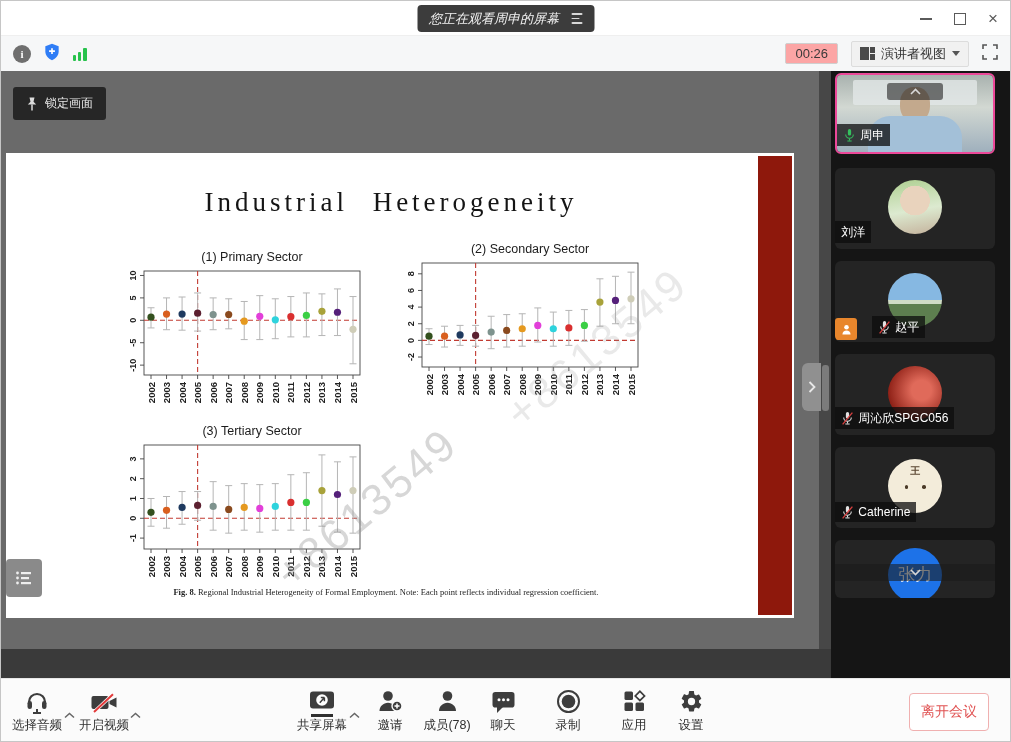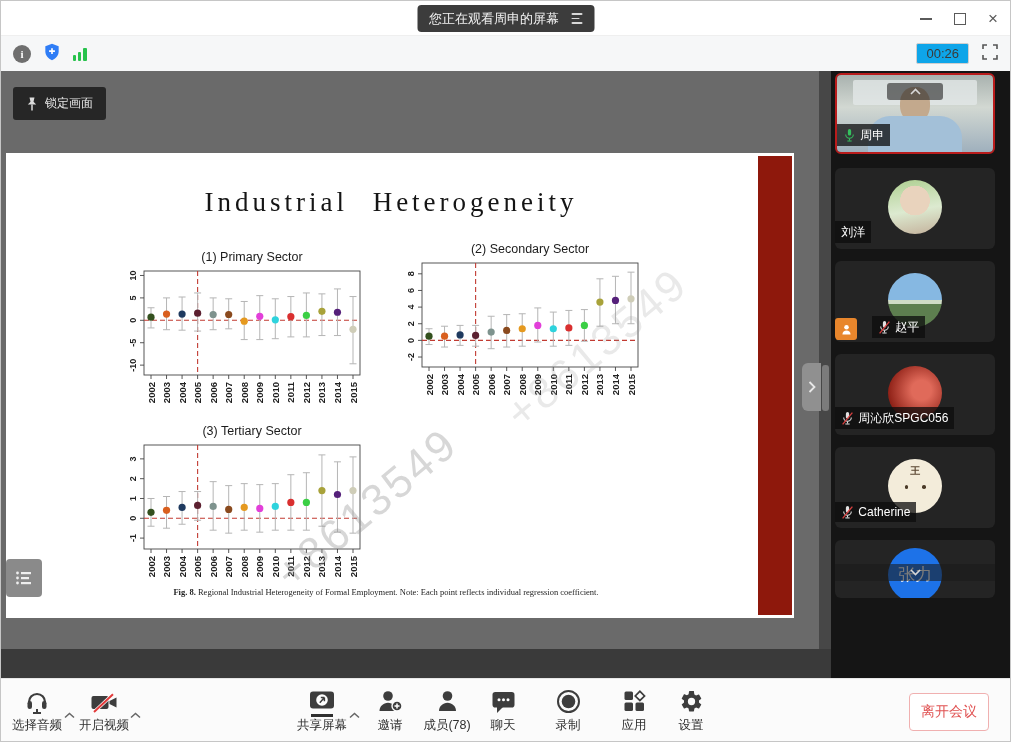--- a/index.html
+++ b/index.html
@@ -1,37 +1,37 @@
 <!DOCTYPE html>
 <html><head>
 <meta charset="utf-8">
 <style>
   html,body{margin:0;padding:0;background:#2a2a2a;}
   .window{width:1011px;height:742px;position:relative;background:#fff;overflow:hidden;
     font-family:"Liberation Sans",sans-serif;border:1px solid #c6c6c6;box-sizing:border-box;}
   
   .titlebar{height:35px;background:#ffffff;position:relative;border-bottom:1px solid #efefef;box-sizing:border-box;}
   .title-pill{position:absolute;left:50%;top:4px;transform:translateX(-50%);background:#3c3c3c;color:#f2f2f2;
-    font-size:13px;height:27px;padding:0 12px;border-radius:4px;display:flex;align-items:center;gap:12px;white-space:nowrap;}
+    font-size:13px;height:27px;padding:0 12px;border-radius:4px;display:flex;align-items:center;gap:12px;white-space:nowrap;font-style:italic;}
   .menu-lines{display:flex;flex-direction:column;gap:2.5px;}
   .menu-lines span{display:block;height:1.7px;background:#d8d8d8;border-radius:1px;}
   .ml-1{width:11px;}.ml-2{width:8px;}.ml-3{width:11px;}
   .win-controls{position:absolute;right:12px;top:0;height:35px;display:flex;align-items:center;gap:22px;}
   .wc-min{width:12px;height:2px;background:#5a5a5a;}
   .wc-max{width:10px;height:10px;border:1.6px solid #5a5a5a;}
   .wc-close{font-size:17px;color:#5a5a5a;line-height:1;font-weight:400;}
   
   .statusbar{height:35px;background:#f6f7f8;display:flex;align-items:center;padding:0 12px;box-sizing:border-box;}
   .sb-left{display:flex;align-items:center;gap:11px;}
   .info-badge{width:18px;height:18px;border-radius:50%;background:#6f6f6f;color:#fff;font-size:11px;font-weight:700;
     display:flex;align-items:center;justify-content:center;font-family:"Liberation Serif",serif;}
   .signal-bars{display:flex;align-items:flex-end;gap:2px;height:14px;}
   .signal-bars i{display:block;width:3.2px;background:#27c24c;border-radius:1px;}
   .sb-right{margin-left:auto;display:flex;align-items:center;gap:13px;}
-  .timer-box{border:1px solid #cfcfcf;background:#0ea5e9;border-radius:2px;padding:2px 9px;font-size:13px;color:#3a3a3a;}
+  .timer-box{border:1px solid #cfcfcf;background:#fca5a5;border-radius:2px;padding:2px 9px;font-size:13px;color:#3a3a3a;}
   .view-btn{display:flex;align-items:center;gap:6px;border:1px solid #dcdcdc;background:#f1f1f1;border-radius:2px;
     padding:3px 8px;font-size:13px;color:#333;}
   .caret-down{width:0;height:0;border-left:4px solid transparent;border-right:4px solid transparent;border-top:5px solid #555;}
   
   .main{display:flex;height:607px;}
   .content{width:832px;position:relative;background:#6a6a6a;}
   .lock-btn{position:absolute;left:12px;top:16px;background:rgba(33,33,33,.93);color:#e8e8e8;font-size:12px;
     padding:8px 13px;border-radius:3px;display:flex;align-items:center;gap:7px;z-index:5;justify-content:center;}
   .slide{position:absolute;left:5px;top:82px;width:788px;height:465px;background:#fff;overflow:hidden;}
   .slide-title{position:absolute;top:34px;left:20px;width:730px;text-align:center;
@@ -52,21 +52,21 @@
   .side-scroll-strip{position:absolute;right:0;top:0;width:12px;height:100%;background:#474747;}
   .scroll-thumb{position:absolute;right:2px;top:294px;width:7px;height:46px;background:#7b7b7b;border-radius:3px;}
   .collapse-tab{position:absolute;right:10px;top:292px;width:19px;height:48px;background:#909090;
     border-radius:6px 0 0 6px;display:flex;align-items:center;justify-content:center;z-index:4;}
   .collapse-tab svg{display:block;}
   .list-fab{position:absolute;left:5px;top:488px;width:36px;height:38px;background:rgba(128,128,128,.92);
     border-radius:4px;display:flex;align-items:center;justify-content:center;}
   
   .sidebar{width:179px;background:#151515;position:relative;padding-top:2px;box-sizing:border-box;}
   .tile{position:relative;width:160px;margin:0 0 12px 4px;background:#242424;border-radius:6px;overflow:hidden;}
-  .tile-video{height:81px;border:2px solid #b91c1c;box-sizing:border-box;margin-bottom:14px;}
+  .tile-video{height:81px;border:2px solid #ec4899;box-sizing:border-box;margin-bottom:14px;}
   .tile-std{height:81px;}
   .tile-cut{height:58px;margin-bottom:0;}
   .video-ph{position:absolute;inset:0;background:linear-gradient(180deg,#a9b2af 0%,#d2d8d2 42%,#9fb0bd 100%);}
   .vp-board{position:absolute;left:16px;top:5px;width:124px;height:25px;background:#e2e7e7;border-radius:2px;opacity:.8;}
   .vp-head{position:absolute;left:50%;top:12px;transform:translateX(-50%);width:30px;height:35px;border-radius:45%;background:#c3a98d;}
   .vp-body{position:absolute;left:50%;bottom:-8px;transform:translateX(-50%);width:94px;height:44px;border-radius:22px 22px 0 0;background:#a3c0d8;}
   .avatar{position:absolute;left:50%;top:12px;transform:translateX(-50%);width:54px;height:54px;border-radius:50%;overflow:hidden;}
   .av-baby{background:radial-gradient(circle at 50% 38%,#e9d3bd 0 34%,rgba(0,0,0,0) 35%),linear-gradient(170deg,#aecf90 0%,#dcead0 55%,#c4b19b 100%);}
   .av-landscape{background:linear-gradient(180deg,#86b8e2 0 50%,#cfdcc6 50% 58%,#5d7f4f 58% 100%);}
   .av-red{background:radial-gradient(circle at 62% 45%,#e06a5a 0 22%,#8e2016 75%);}
@@ -126,20 +126,29 @@
           </svg>
       </span>
       <span class="signal-bars">
         <i style="height:6px"></i>
           <i style="height:9px"></i>
           <i style="height:13px"></i>
       </span>
     </div>
     <div class="sb-right">
       <span class="timer-box">00:26</span>
+      <span class="view-btn">
+        <svg width="15" height="13" viewBox="0 0 15 13">
+            <rect x="0" y="0" width="9" height="13" fill="#4a4a4a"></rect>
+            <rect x="10" y="0" width="5" height="6" fill="#4a4a4a"></rect>
+            <rect x="10" y="7" width="5" height="6" fill="#4a4a4a"></rect>
+          </svg>
+        <span>演讲者视图</span>
+        <span class="caret-down"></span>
+      </span>
       <span>
         <svg width="16" height="16" viewBox="0 0 16 16">
             <path d="M1 5V1h4M11 1h4v4M15 11v4h-4M5 15H1v-4" fill="none" stroke="#555" stroke-width="1.6"></path>
           </svg>
       </span>
     </div>
   </div>
 
   <div class="main">
     <div class="content">

